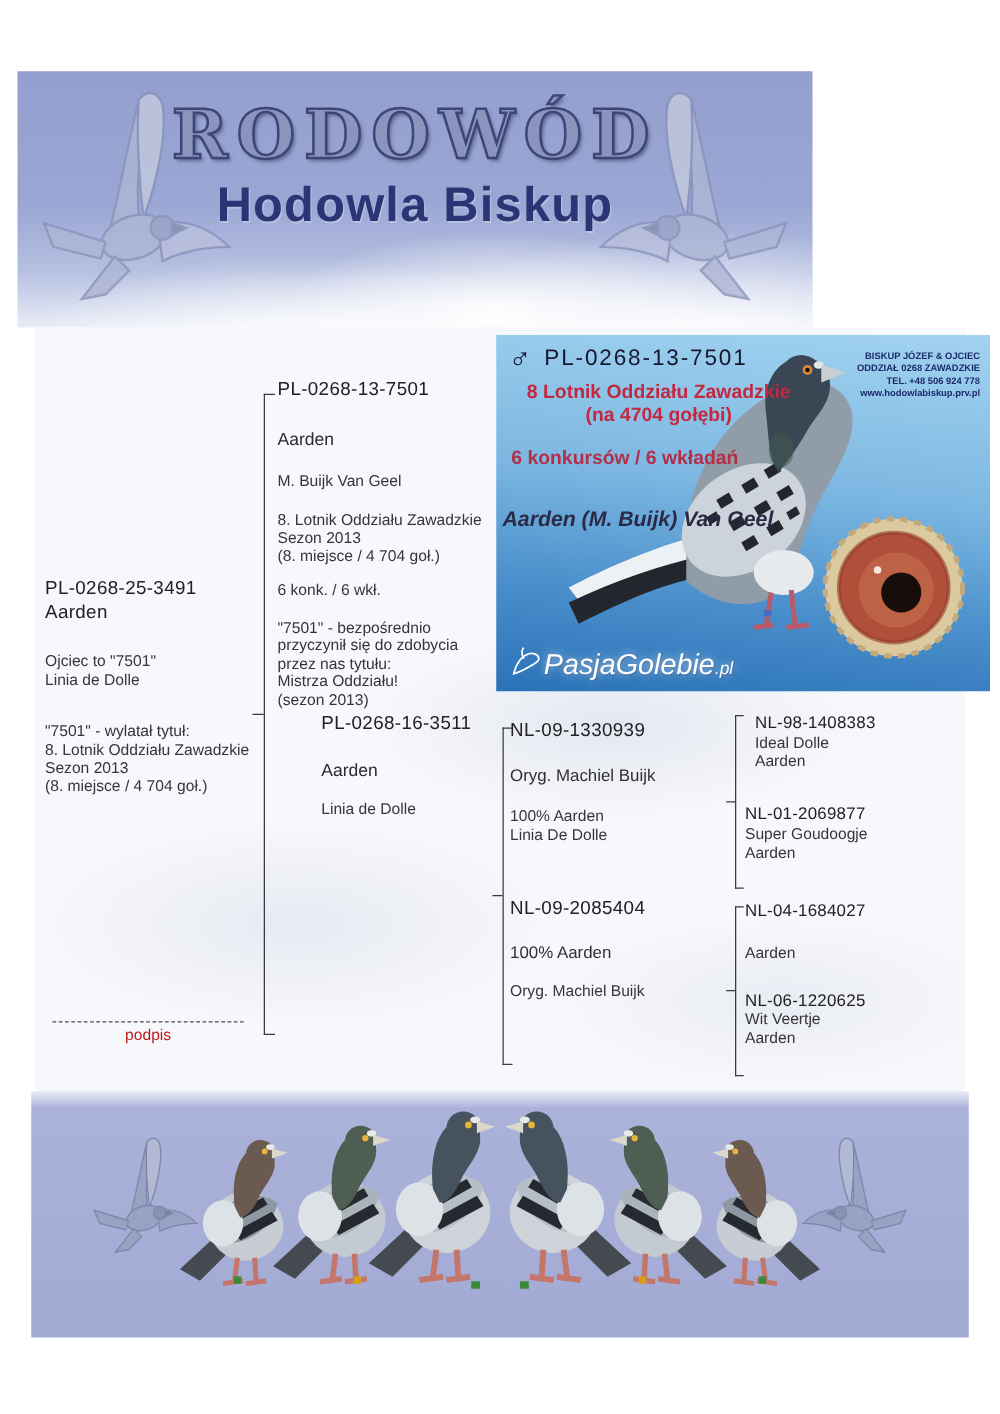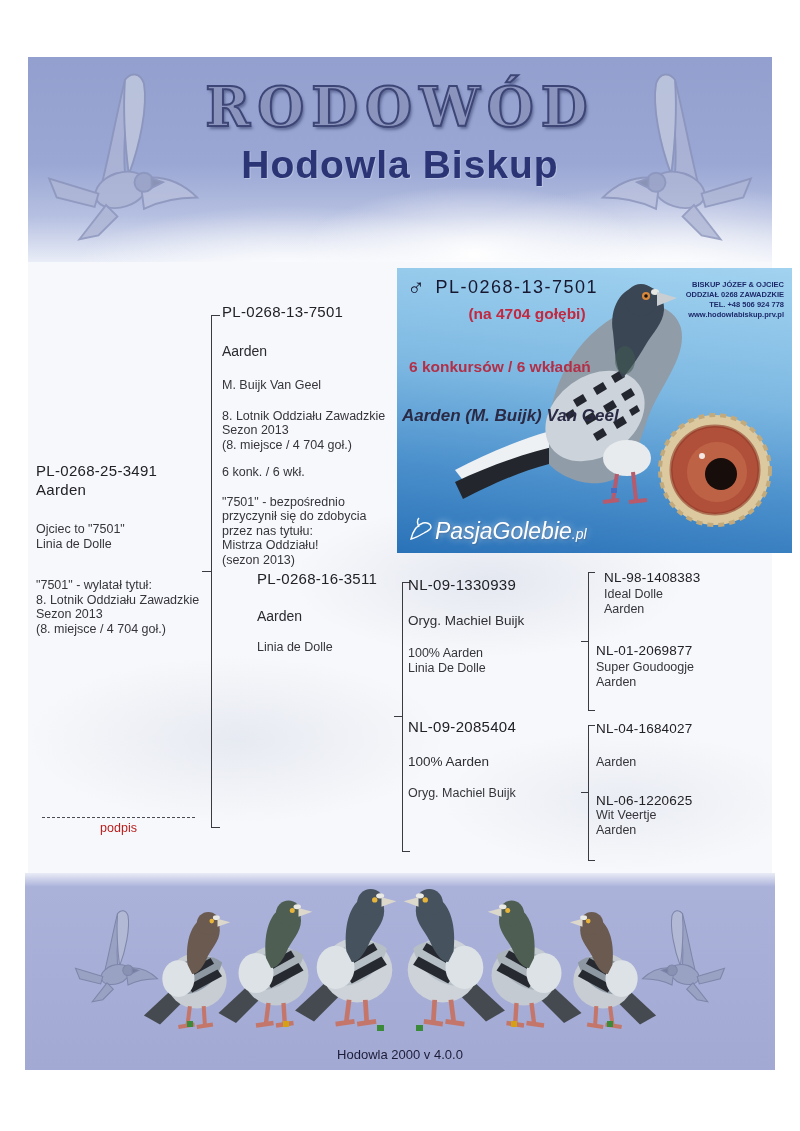--- a/index.html
+++ b/index.html
@@ -1,20 +1,20 @@
 <!DOCTYPE html>
 <html><head>
 <meta charset="utf-8">
 <style>
   html,body{margin:0;padding:0;background:#ffffff;}
   body{font-family:"Liberation Sans",sans-serif;}
   #page{position:relative;width:800px;height:1131px;background:#ffffff;overflow:hidden;}
 
   
-  #header-banner{position:absolute;left:28px;top:57px;width:744px;height:205px;
+  #header-banner{position:absolute;left:14px;top:57px;width:636px;height:205px;
     background:
       radial-gradient(ellipse 240px 95px at 60% 96%, rgba(255,255,255,.97), rgba(255,255,255,0) 72%),
       radial-gradient(ellipse 320px 120px at 86% 104%, rgba(255,255,255,.92), rgba(255,255,255,0) 72%),
       radial-gradient(ellipse 300px 90px at 35% 104%, rgba(255,255,255,.85), rgba(255,255,255,0) 72%),
       linear-gradient(180deg,#93a0cf 0%,#9aa7d4 52%,#b6c0e1 78%,#e9edf7 100%);
     overflow:hidden;}
   #header-title{position:absolute;left:0;top:18px;width:100%;text-align:center;
     font-family:"DejaVu Serif",serif;font-weight:bold;font-size:54px;letter-spacing:7px;
     color:#8a94bc;-webkit-text-stroke:2px #3d4676;
     text-shadow:2px 3px 3px rgba(36,44,86,.5);}
@@ -246,20 +246,21 @@
         <circle cx="324" cy="206" r="16" fill="#170d0a"></circle>
         <circle cx="305" cy="188" r="3" fill="#ffffff" opacity=".85"></circle>
       </g>
     </svg>
 
     <div id="photo-ring-row">
       <span id="photo-sex">♂</span>
       <span id="photo-ring">PL-0268-13-7501</span>
     </div>
     <div id="photo-achv">
+      <div>8 Lotnik Oddziału Zawadzkie</div>
       <div>(na 4704 gołębi)</div>
     </div>
     <div id="photo-stats">6 konkursów / 6 wkładań</div>
     <div id="photo-contact">
       <div>BISKUP JÓZEF &amp; OJCIEC</div>
       <div>ODDZIAŁ 0268 ZAWADZKIE</div>
       <div>TEL. +48 506 924 778</div>
       <div>www.hodowlabiskup.prv.pl</div>
     </div>
     <div id="photo-caption">Aarden (M. Buijk) Van Geel</div>
@@ -319,16 +320,15 @@
             <use href="#sp" transform="translate(262,8) scale(1.35)"></use>
           </g>
           <rect x="162" y="148" width="6" height="6" fill="#3a8a3a"></rect>
           <rect x="258" y="148" width="6" height="6" fill="#d4a017"></rect>
           <rect x="352" y="152" width="7" height="6" fill="#3a8a3a"></rect>
         </g>
       </defs>
       <use href="#side-group"></use>
       <use href="#side-group" transform="translate(750,0) scale(-1,1)"></use>
     </svg>
-    <div id="footer-version">Hodowla 2000 v 4.0.0</div>
   </div>
 
 </div>
 
 </body></html>

